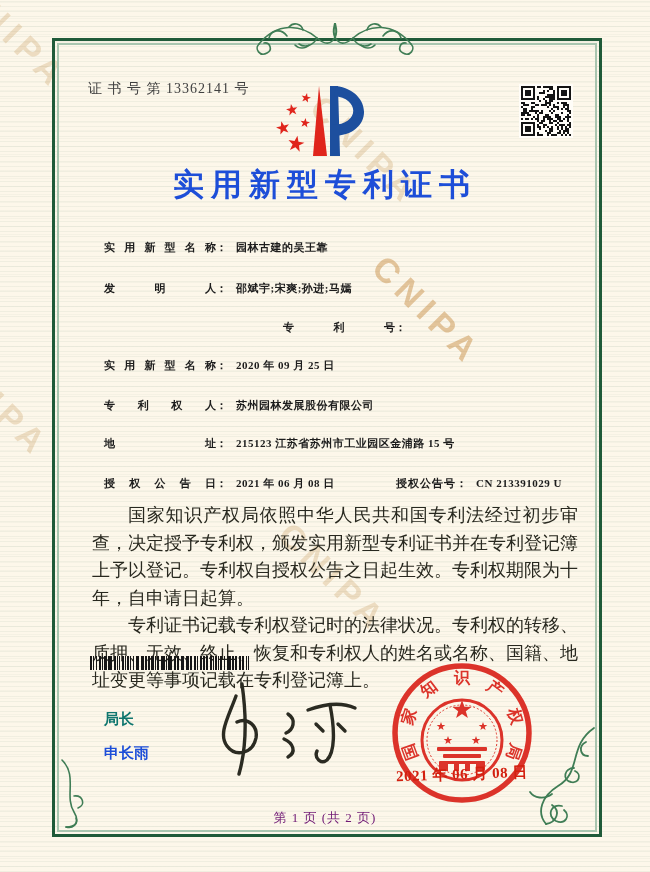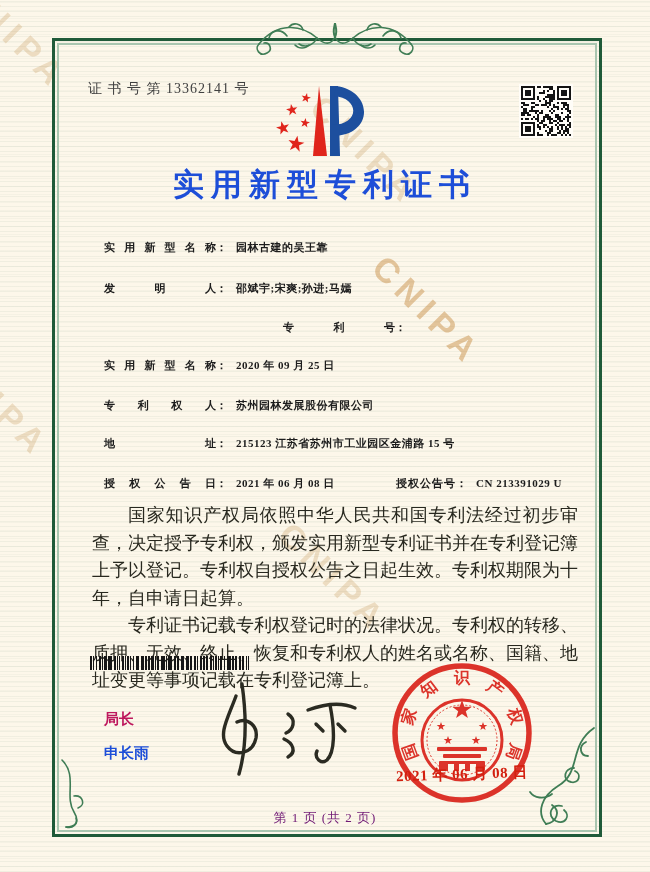--- a/index.html
+++ b/index.html
@@ -33,21 +33,21 @@
   .flabel{display:inline-block;width:112px;text-align:justify;text-align-last:justify;
           text-justify:inter-character;}
   .fcolon{margin-right:9px;}
   .fvalue{letter-spacing:.5px;}
   .fvalue-fixed{width:152px;}
   .flabel2{letter-spacing:1px;margin-left:8px;}
   
   .paras{left:92px;top:502px;width:486px;color:#28281f;font-size:18px;line-height:27.5px;}
   .paras p{margin:0;text-indent:2em;text-align:justify;}
   .barcode{left:90px;top:656px;}
-  .sig-block{left:104px;top:710px;font:600 15px "Liberation Sans",sans-serif;color:#be185d;}
+  .sig-block{left:104px;top:710px;font:600 15px "Liberation Sans",sans-serif;color:#0f766e;}
   .sig-name{left:104px;top:744px;font:600 15px "Liberation Sans",sans-serif;color:#1d4ed8;}
   .sig-script{left:190px;top:676px;}
   .seal{left:377px;top:648px;opacity:.93;}
   .seal-date{left:386px;top:765px;width:152px;text-align:center;color:#d3200f;
              font-size:15px;font-weight:bold;letter-spacing:.5px;transform:rotate(-2deg);z-index:3;}
   .footer{left:0;top:809px;width:100%;text-align:center;font-size:13px;
           color:#701a75;letter-spacing:1px;}
   .orn{z-index:2;}
 </style>
 </head>

